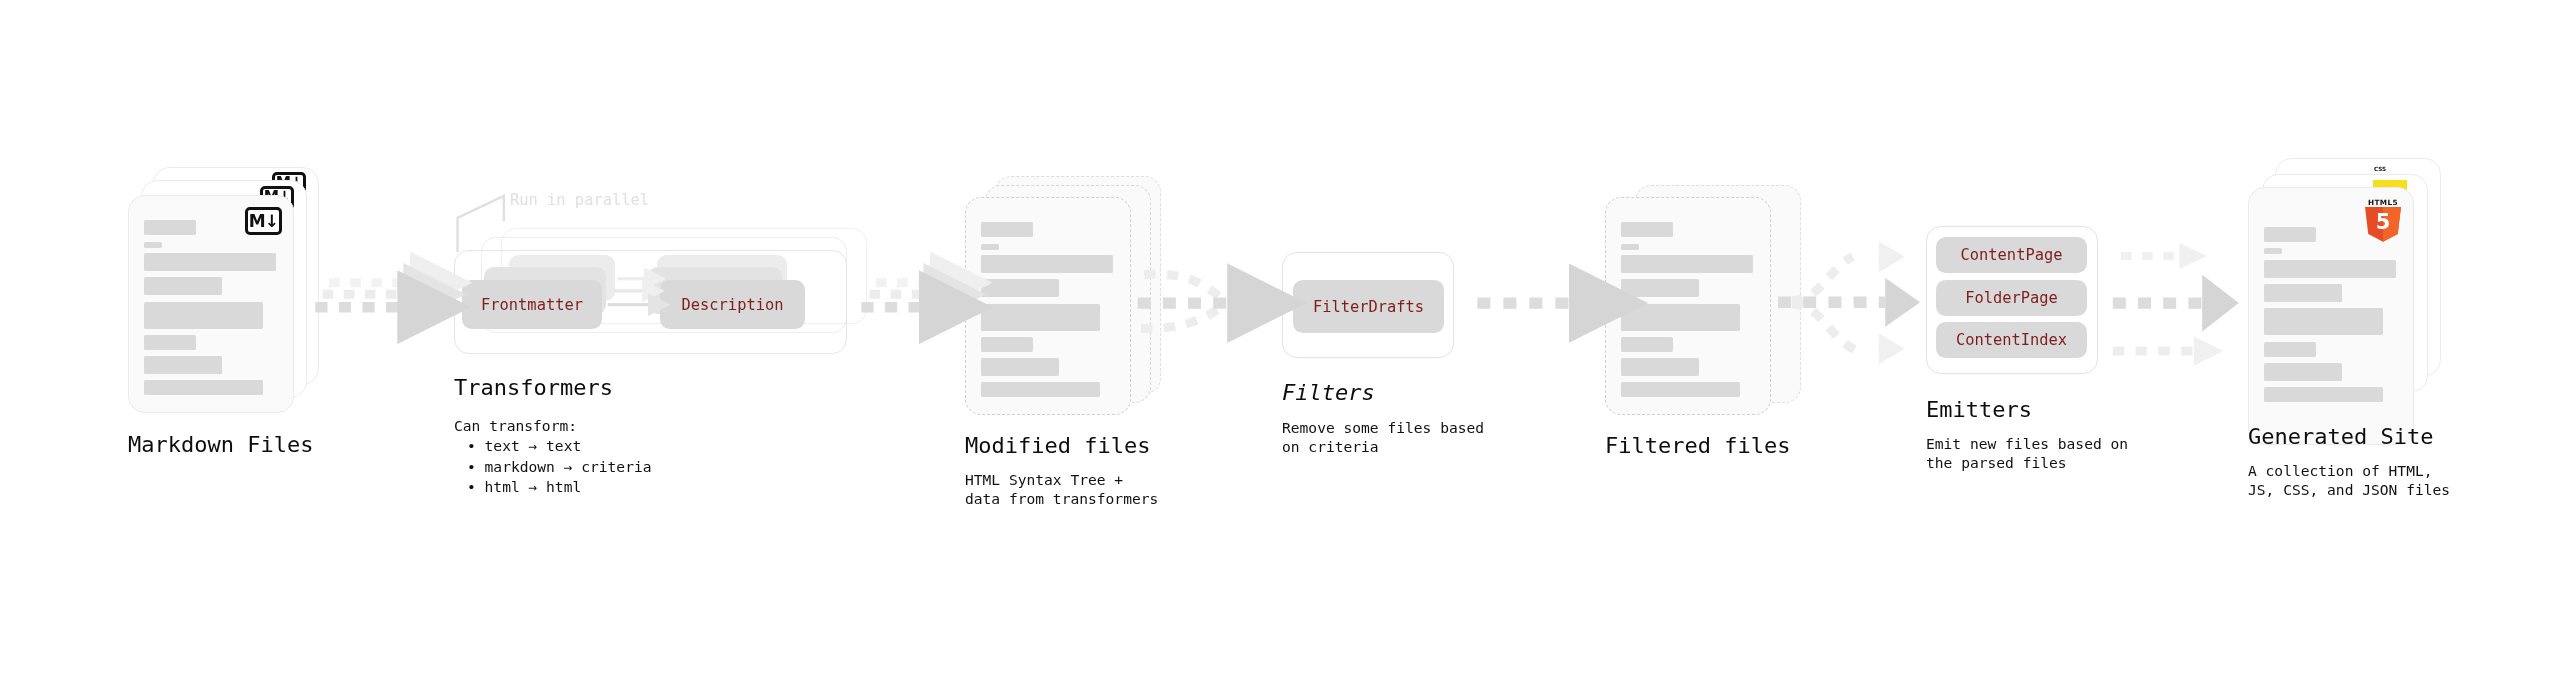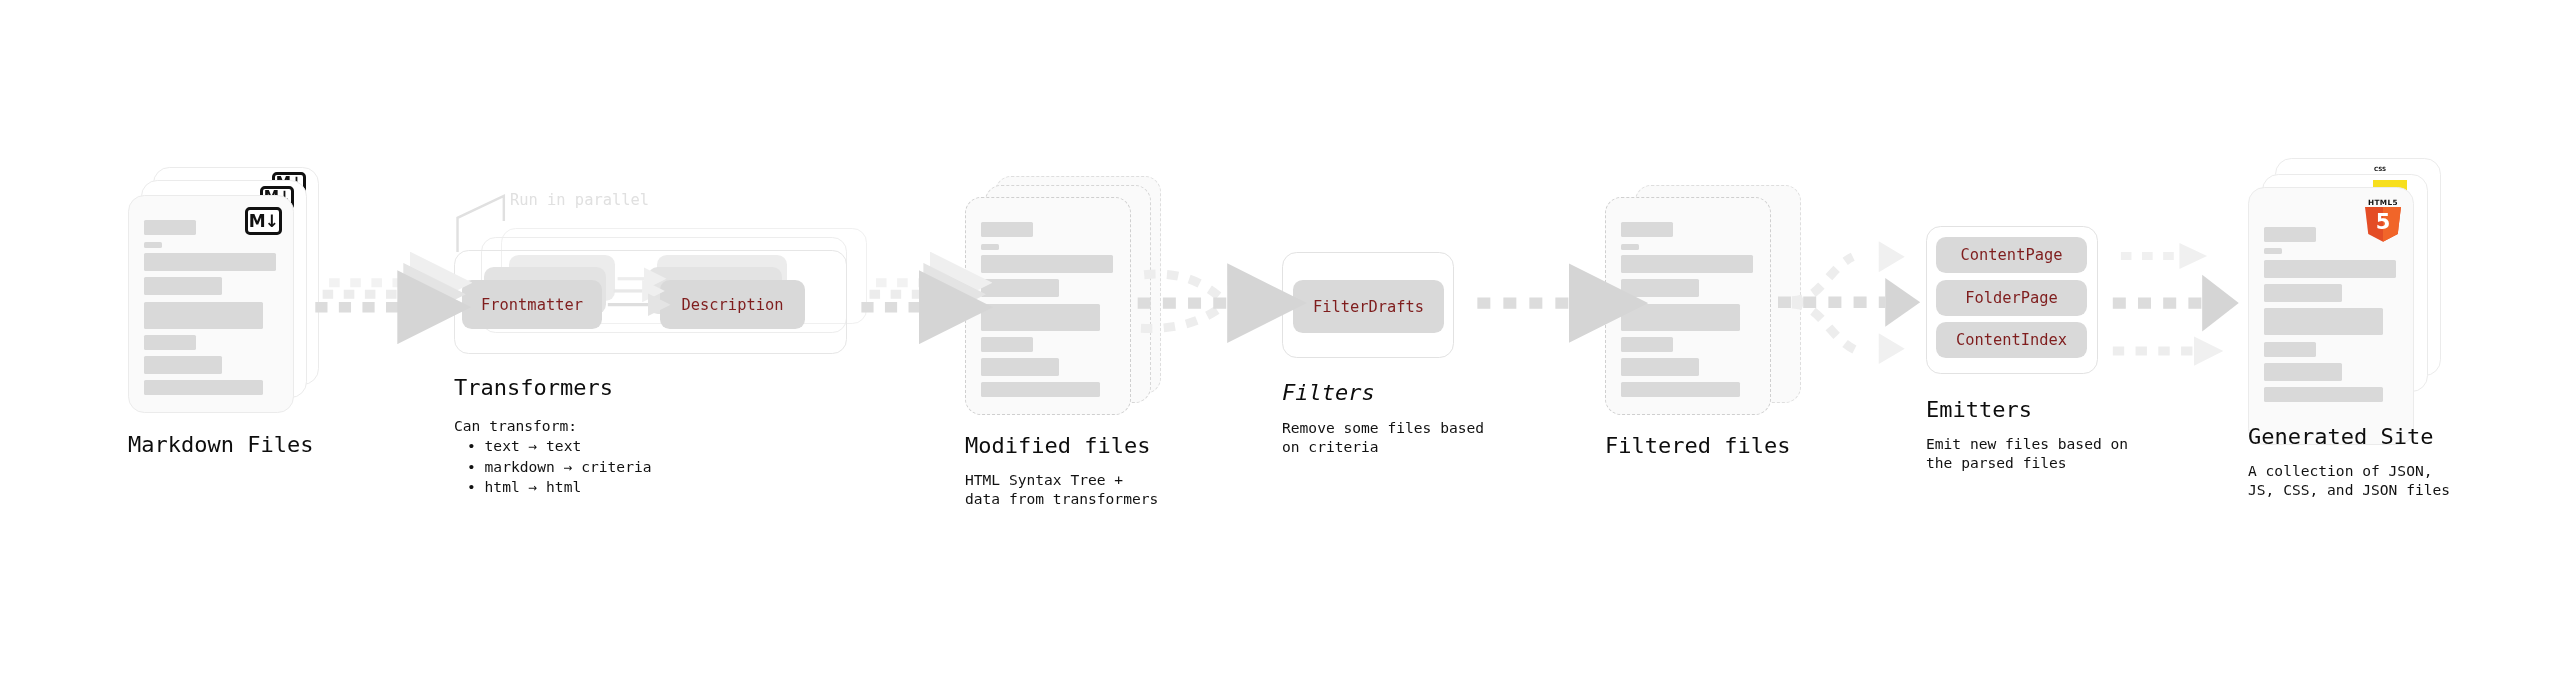--- a/index.html
+++ b/index.html
@@ -234,21 +234,21 @@
       </div>
       <div class="h5" style="left:116px;top:9.8px;">
         <div class="h5word">HTML5</div>
         <div class="shield"></div>
         <div class="shield-in"></div>
         <div class="five">5</div>
       </div>
     </div>
   </div>
   <div class="title" style="left:2248px;top:424px;">Generated Site</div>
-  <div class="sub" style="left:2248px;top:461px;">A collection of JSON,</div>
+  <div class="sub" style="left:2248px;top:461px;">A collection of HTML,</div>
   <div class="sub" style="left:2248px;top:480px;">JS, CSS, and JSON files</div>
 
   <svg class="ov" viewBox="0 0 3170 838">
     <defs>
       <marker id="hdDark" viewBox="0 0 10 10" refX="1" refY="5" markerWidth="7" markerHeight="7" orient="auto">
         <path d="M0,0 L10,5 L0,10 z" fill="#d5d5d5"></path>
       </marker>
       <marker id="hdMid" viewBox="0 0 10 10" refX="1" refY="5" markerWidth="7" markerHeight="7" orient="auto">
         <path d="M0,0 L10,5 L0,10 z" fill="#e4e4e4"></path>
       </marker>

